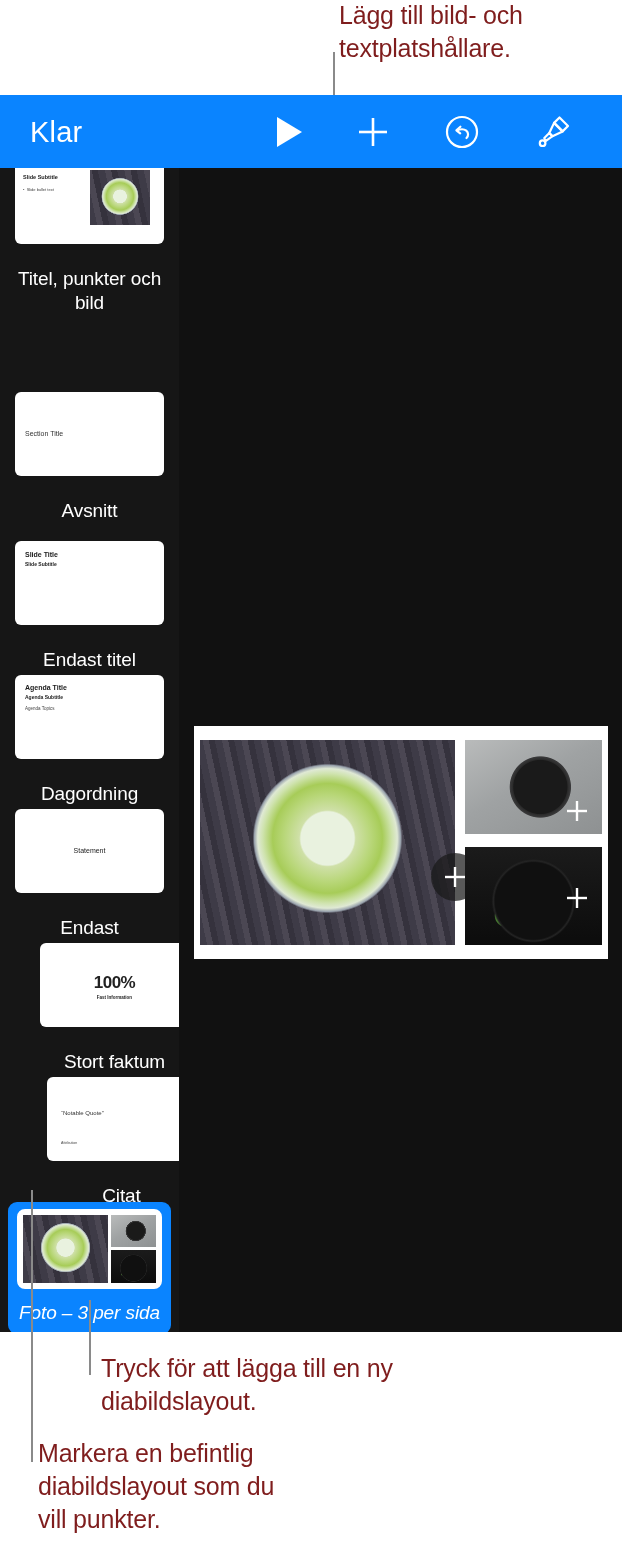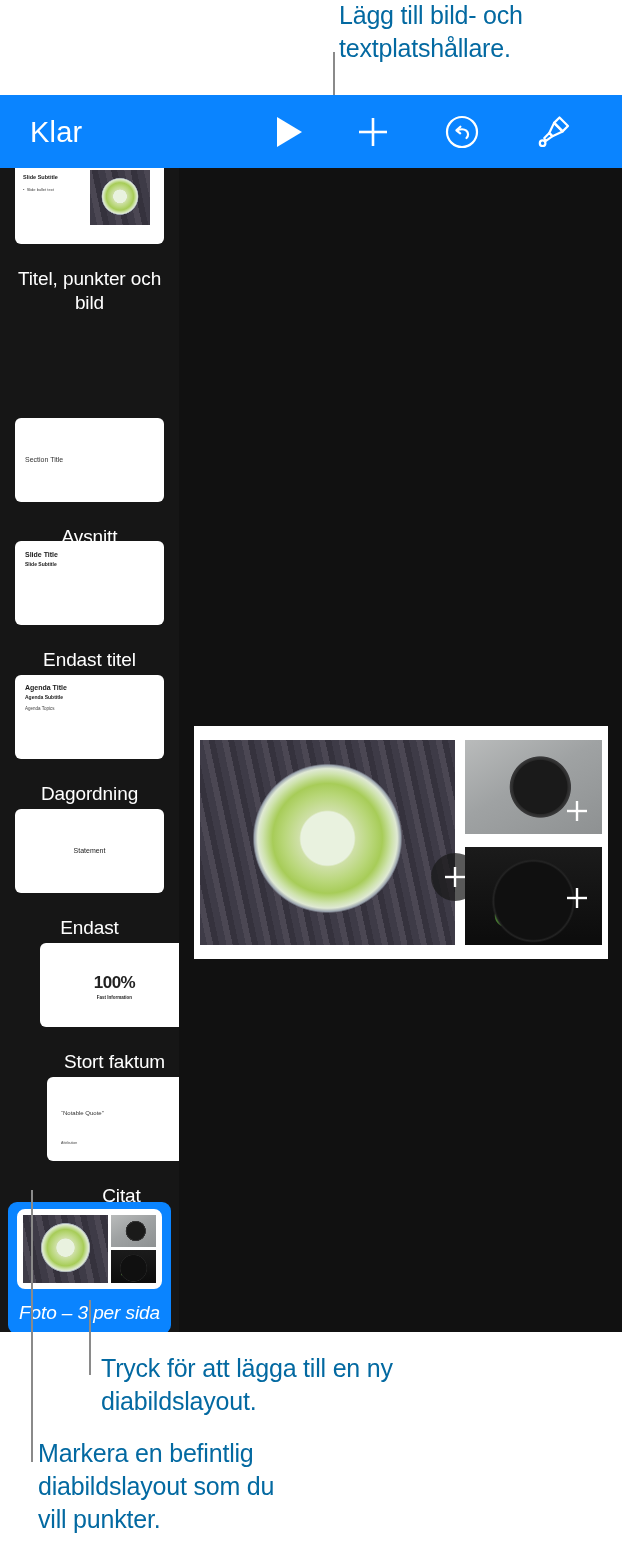--- a/index.html
+++ b/index.html
@@ -8,21 +8,21 @@
     background:#ffffff;
     font-family:"Liberation Sans", sans-serif;
     overflow:hidden;
     position:relative;
   }
   #root{position:relative;width:622px;height:1559px;}
 
   
   .callout-text{
     position:absolute;
-    color:#0369a1;
+    color:#7f1d1d;
     font-size:25px;
     line-height:33px;
     letter-spacing:-0.2px;
     white-space:pre-line;
   }
   #callout-top{ left:339px; top:-1px; width:275px; }
   #callout-add{ left:101px; top:1352px; width:370px; }
   #callout-select{ left:38px; top:1437px; width:330px; }
 
   .leader{
@@ -217,21 +217,21 @@
 
       <div class="layout-item" style="top:-24px;">
         <div class="thumb" style="height:100px;">
           <div class="t-title" style="left:8px;top:30px;font-size:5.5px;">Slide Subtitle</div>
           <div class="t-body" style="left:8px;top:43px;font-size:4px;">•&nbsp;&nbsp;<span>Slide bullet text</span></div>
           <div class="ph food-pasta" style="left:75px;top:26px;width:60px;height:55px;"></div>
         </div>
         <div class="layout-label">Titel, punkter och bild</div>
       </div>
 
-      <div class="layout-item" style="top:250px;">
+      <div class="layout-item" style="top:224px;">
         <div class="thumb" style="height:84px;">
           <div class="t-sub" style="left:10px;top:38px;font-size:7px;">Section Title</div>
         </div>
         <div class="layout-label">Avsnitt</div>
       </div>
 
       <div class="layout-item" style="top:373px;">
         <div class="thumb" style="height:84px;">
           <div class="t-title" style="left:10px;top:10px;font-size:7px;">Slide Title</div>
           <div class="t-title" style="left:10px;top:20px;font-size:5px;">Slide Subtitle</div>

